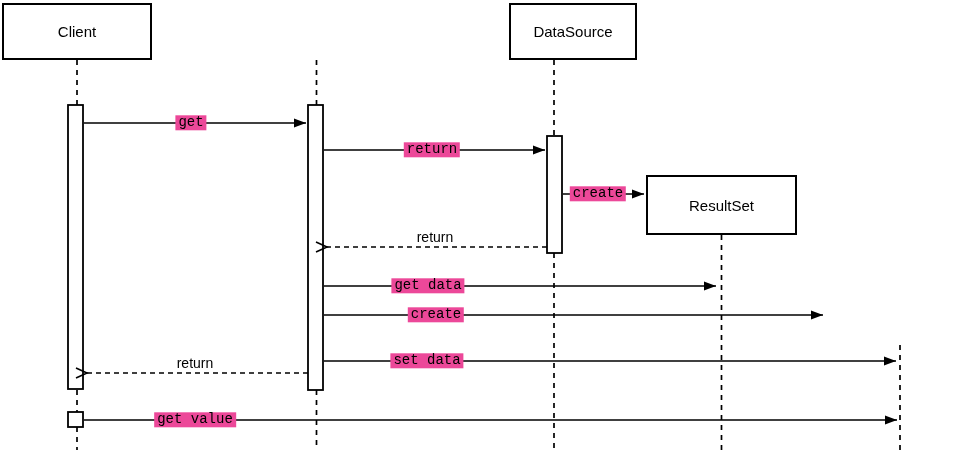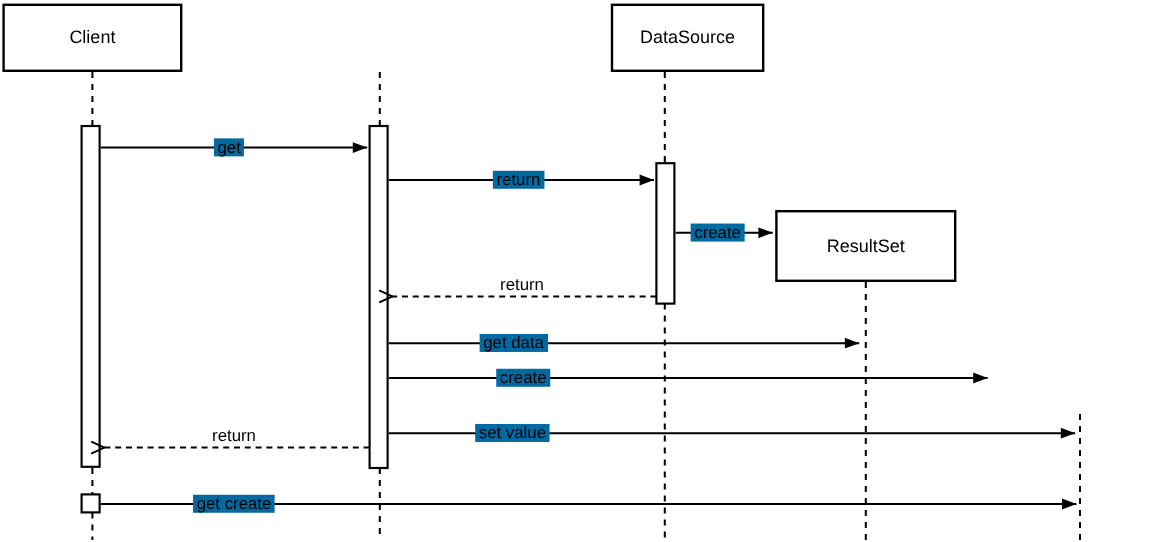--- a/index.html
+++ b/index.html
@@ -24,22 +24,23 @@
     font-size: 15px;
   }
   .msg-label {
     position: absolute;
     font-size: 14px;
     line-height: 1.1;
     white-space: nowrap;
   }
   .msg-label.on-line {
     transform: translate(-50%, -50%);
-    background: #0369a1;
+    background: #ec4899;
     padding: 0 3px;
+    font-family: Liberation Mono, monospace;
   }
   .msg-label.above-line {
     transform: translate(-50%, -100%);
     padding: 0 3px;
   }
 </style>
 </head>
 <body>
 
 <div id="stage">
@@ -95,17 +96,17 @@
   <div class="actor-box" style="left:646px; top:175px; width:151px; height:60px;">
     <span>ResultSet</span>
   </div>
 
   <div class="msg-label on-line" style="left:191px; top:123px;">get</div>
   <div class="msg-label on-line" style="left:432px; top:150px;">return</div>
   <div class="msg-label on-line" style="left:598px; top:194px;">create</div>
   <div class="msg-label above-line" style="left:435px; top:245px;">return</div>
   <div class="msg-label on-line" style="left:428px; top:286px;">get data</div>
   <div class="msg-label on-line" style="left:436px; top:315px;">create</div>
-  <div class="msg-label on-line" style="left:427px; top:361px;">set value</div>
+  <div class="msg-label on-line" style="left:427px; top:361px;">set data</div>
   <div class="msg-label above-line" style="left:195px; top:371px;">return</div>
-  <div class="msg-label on-line" style="left:195px; top:420px;">get create</div>
+  <div class="msg-label on-line" style="left:195px; top:420px;">get value</div>
 
 </div>
 
 </body></html>

